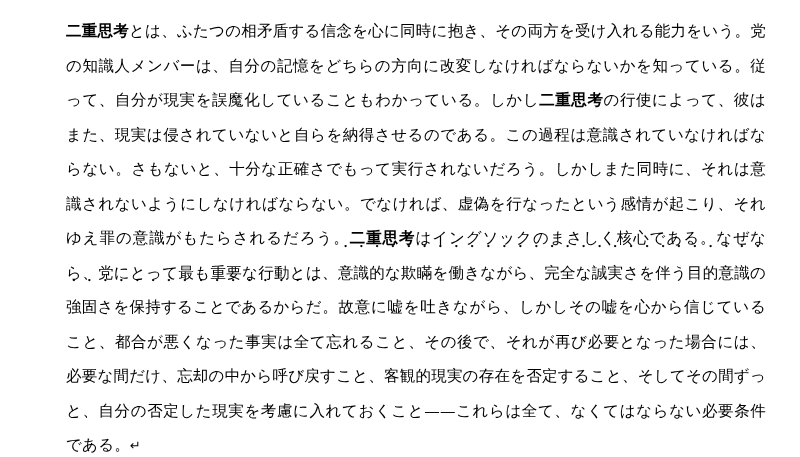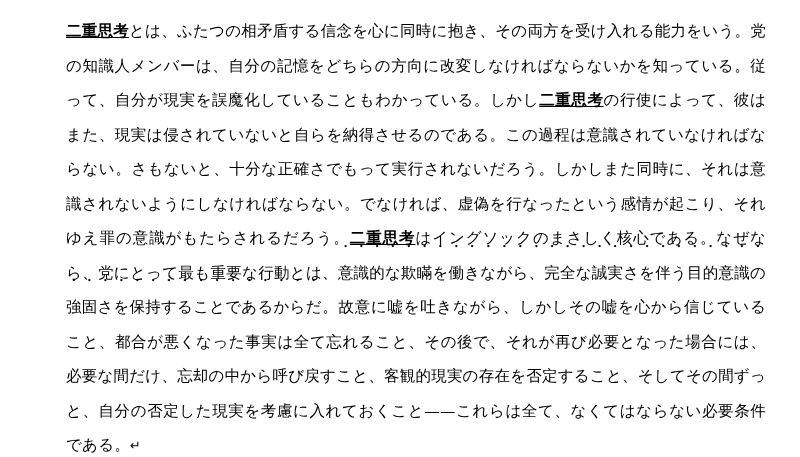--- a/index.html
+++ b/index.html
@@ -26,21 +26,20 @@
     line-height: 34.5px;
     text-align: justify;
     text-justify: inter-ideograph;
     letter-spacing: 0.2px;
   }
   .body-text p {
     margin: 0;
   }
   .b {
     font-weight: bold;
-    text-decoration: underline;
   }
   
   .dotted {
     position: relative;
     display: inline;
     
   }
   .dotchar {
     position: relative;
     display: inline-block;

